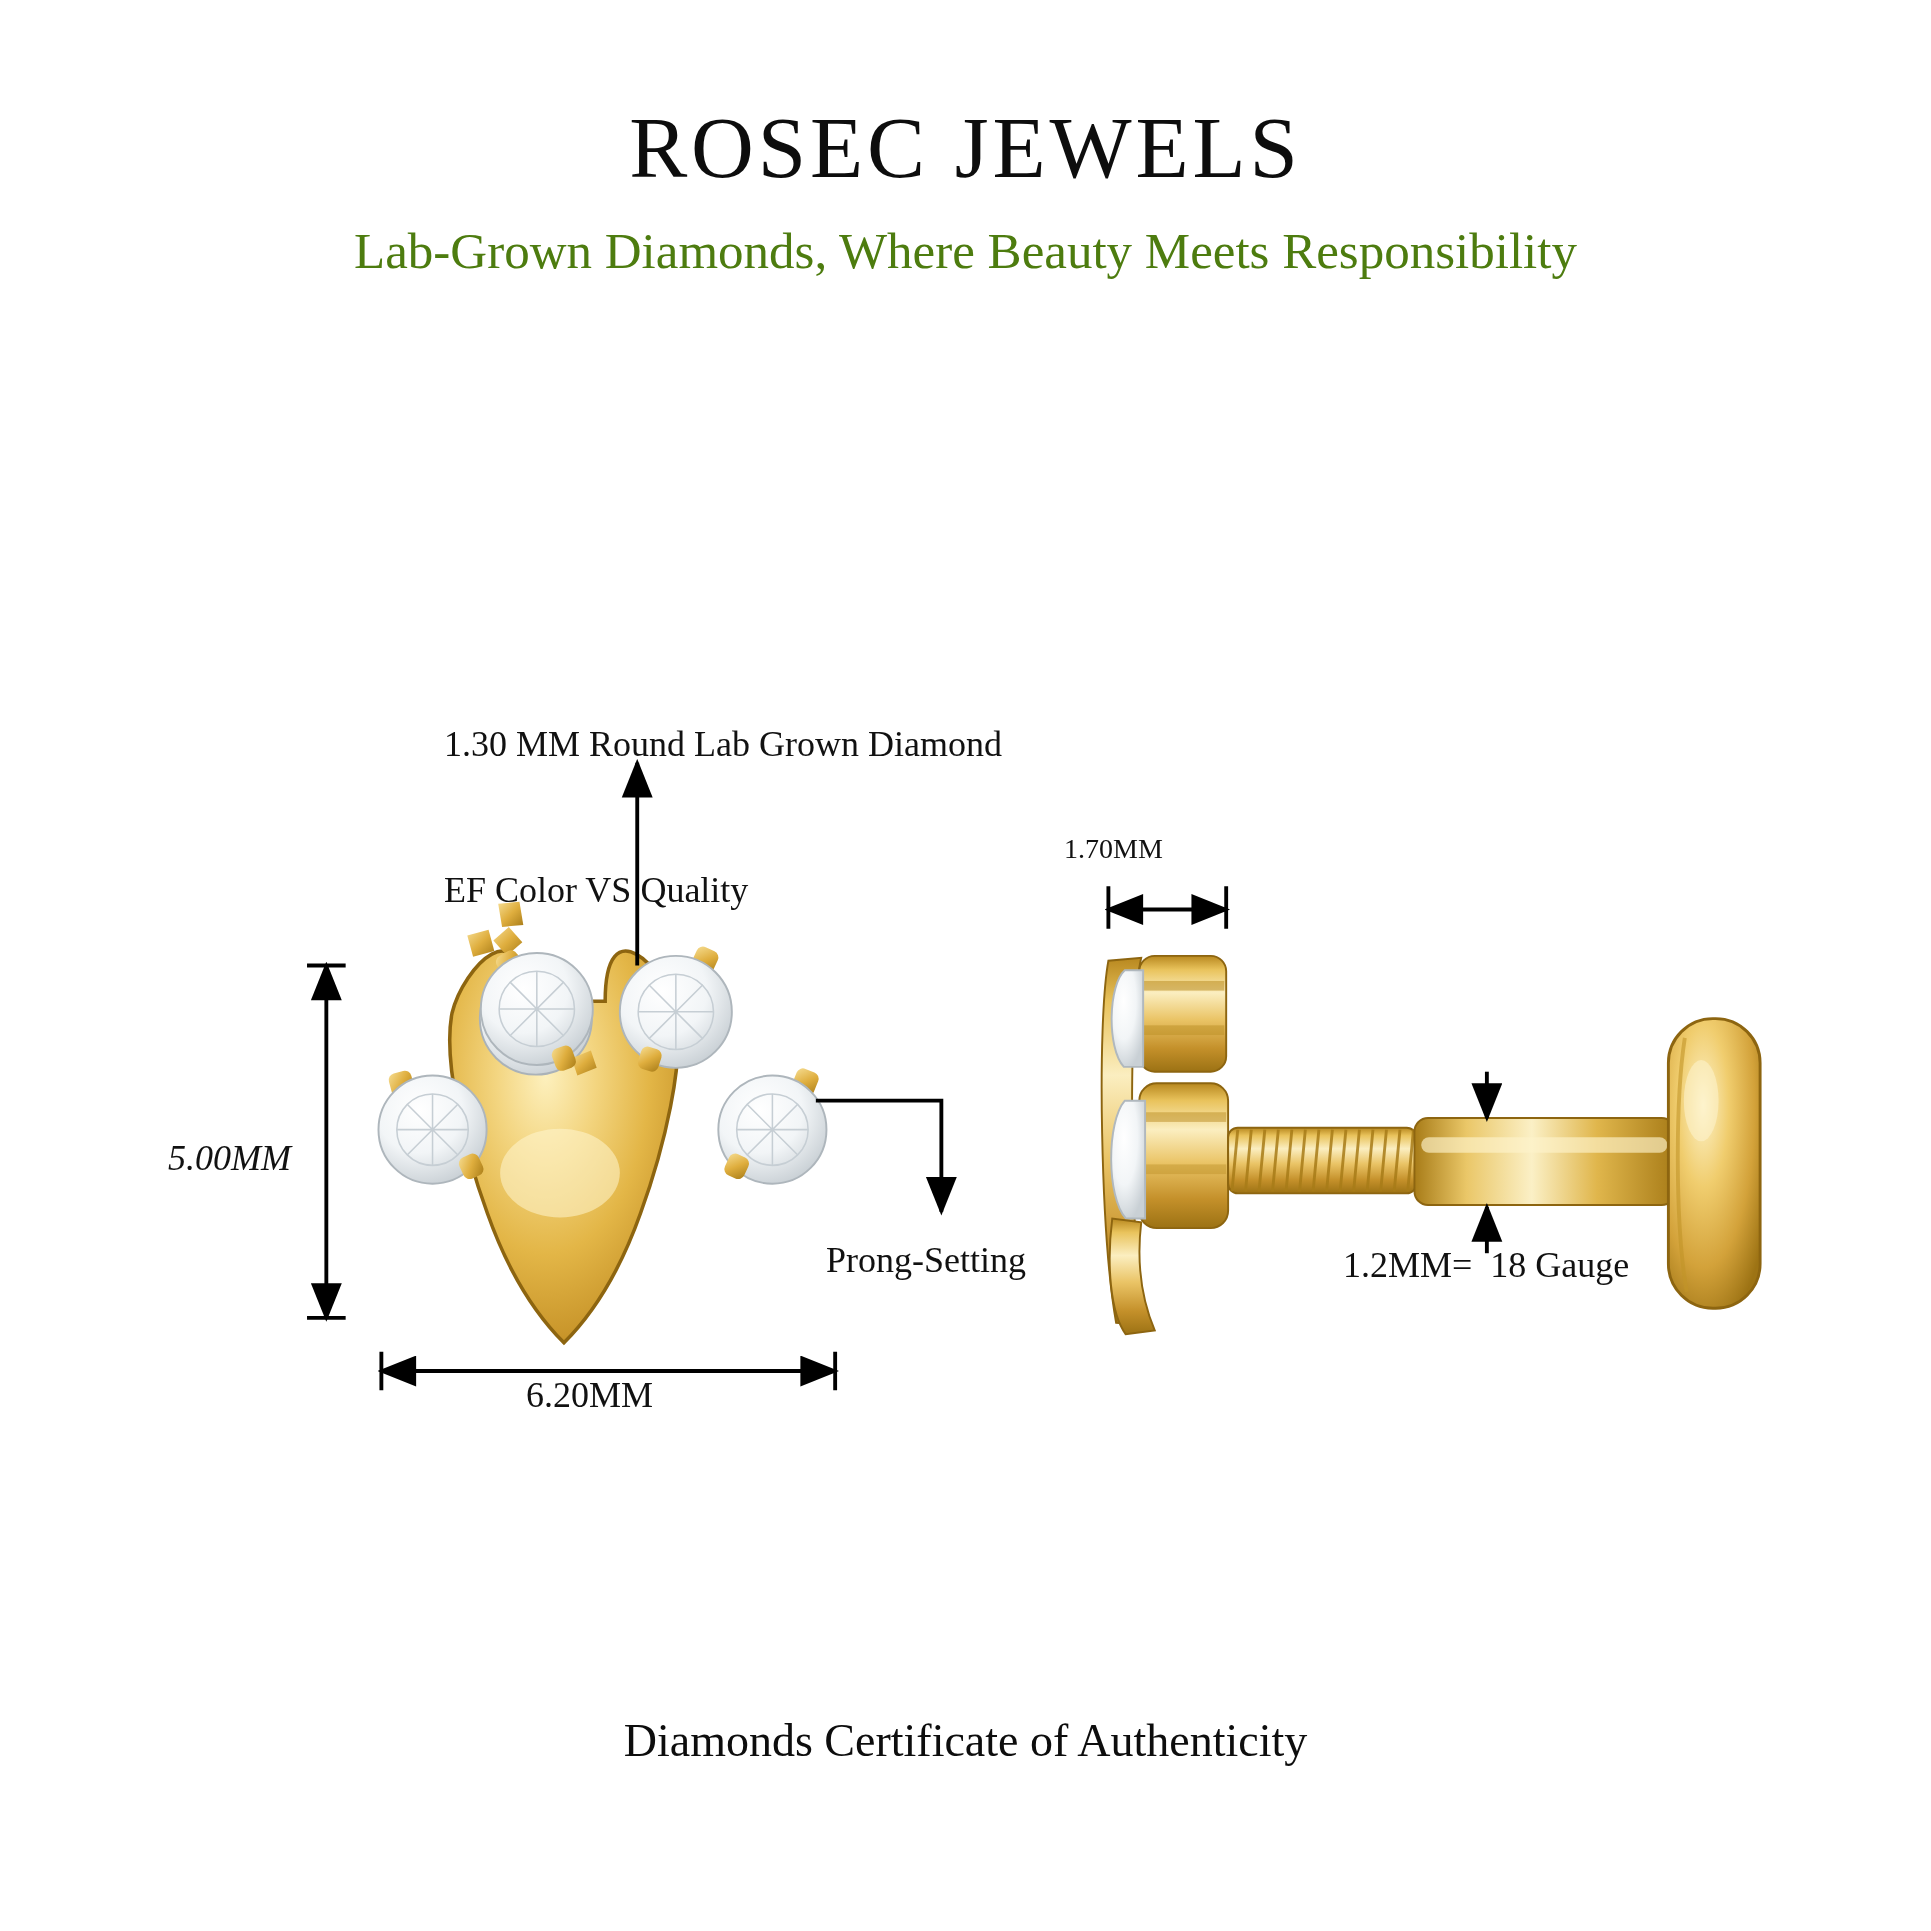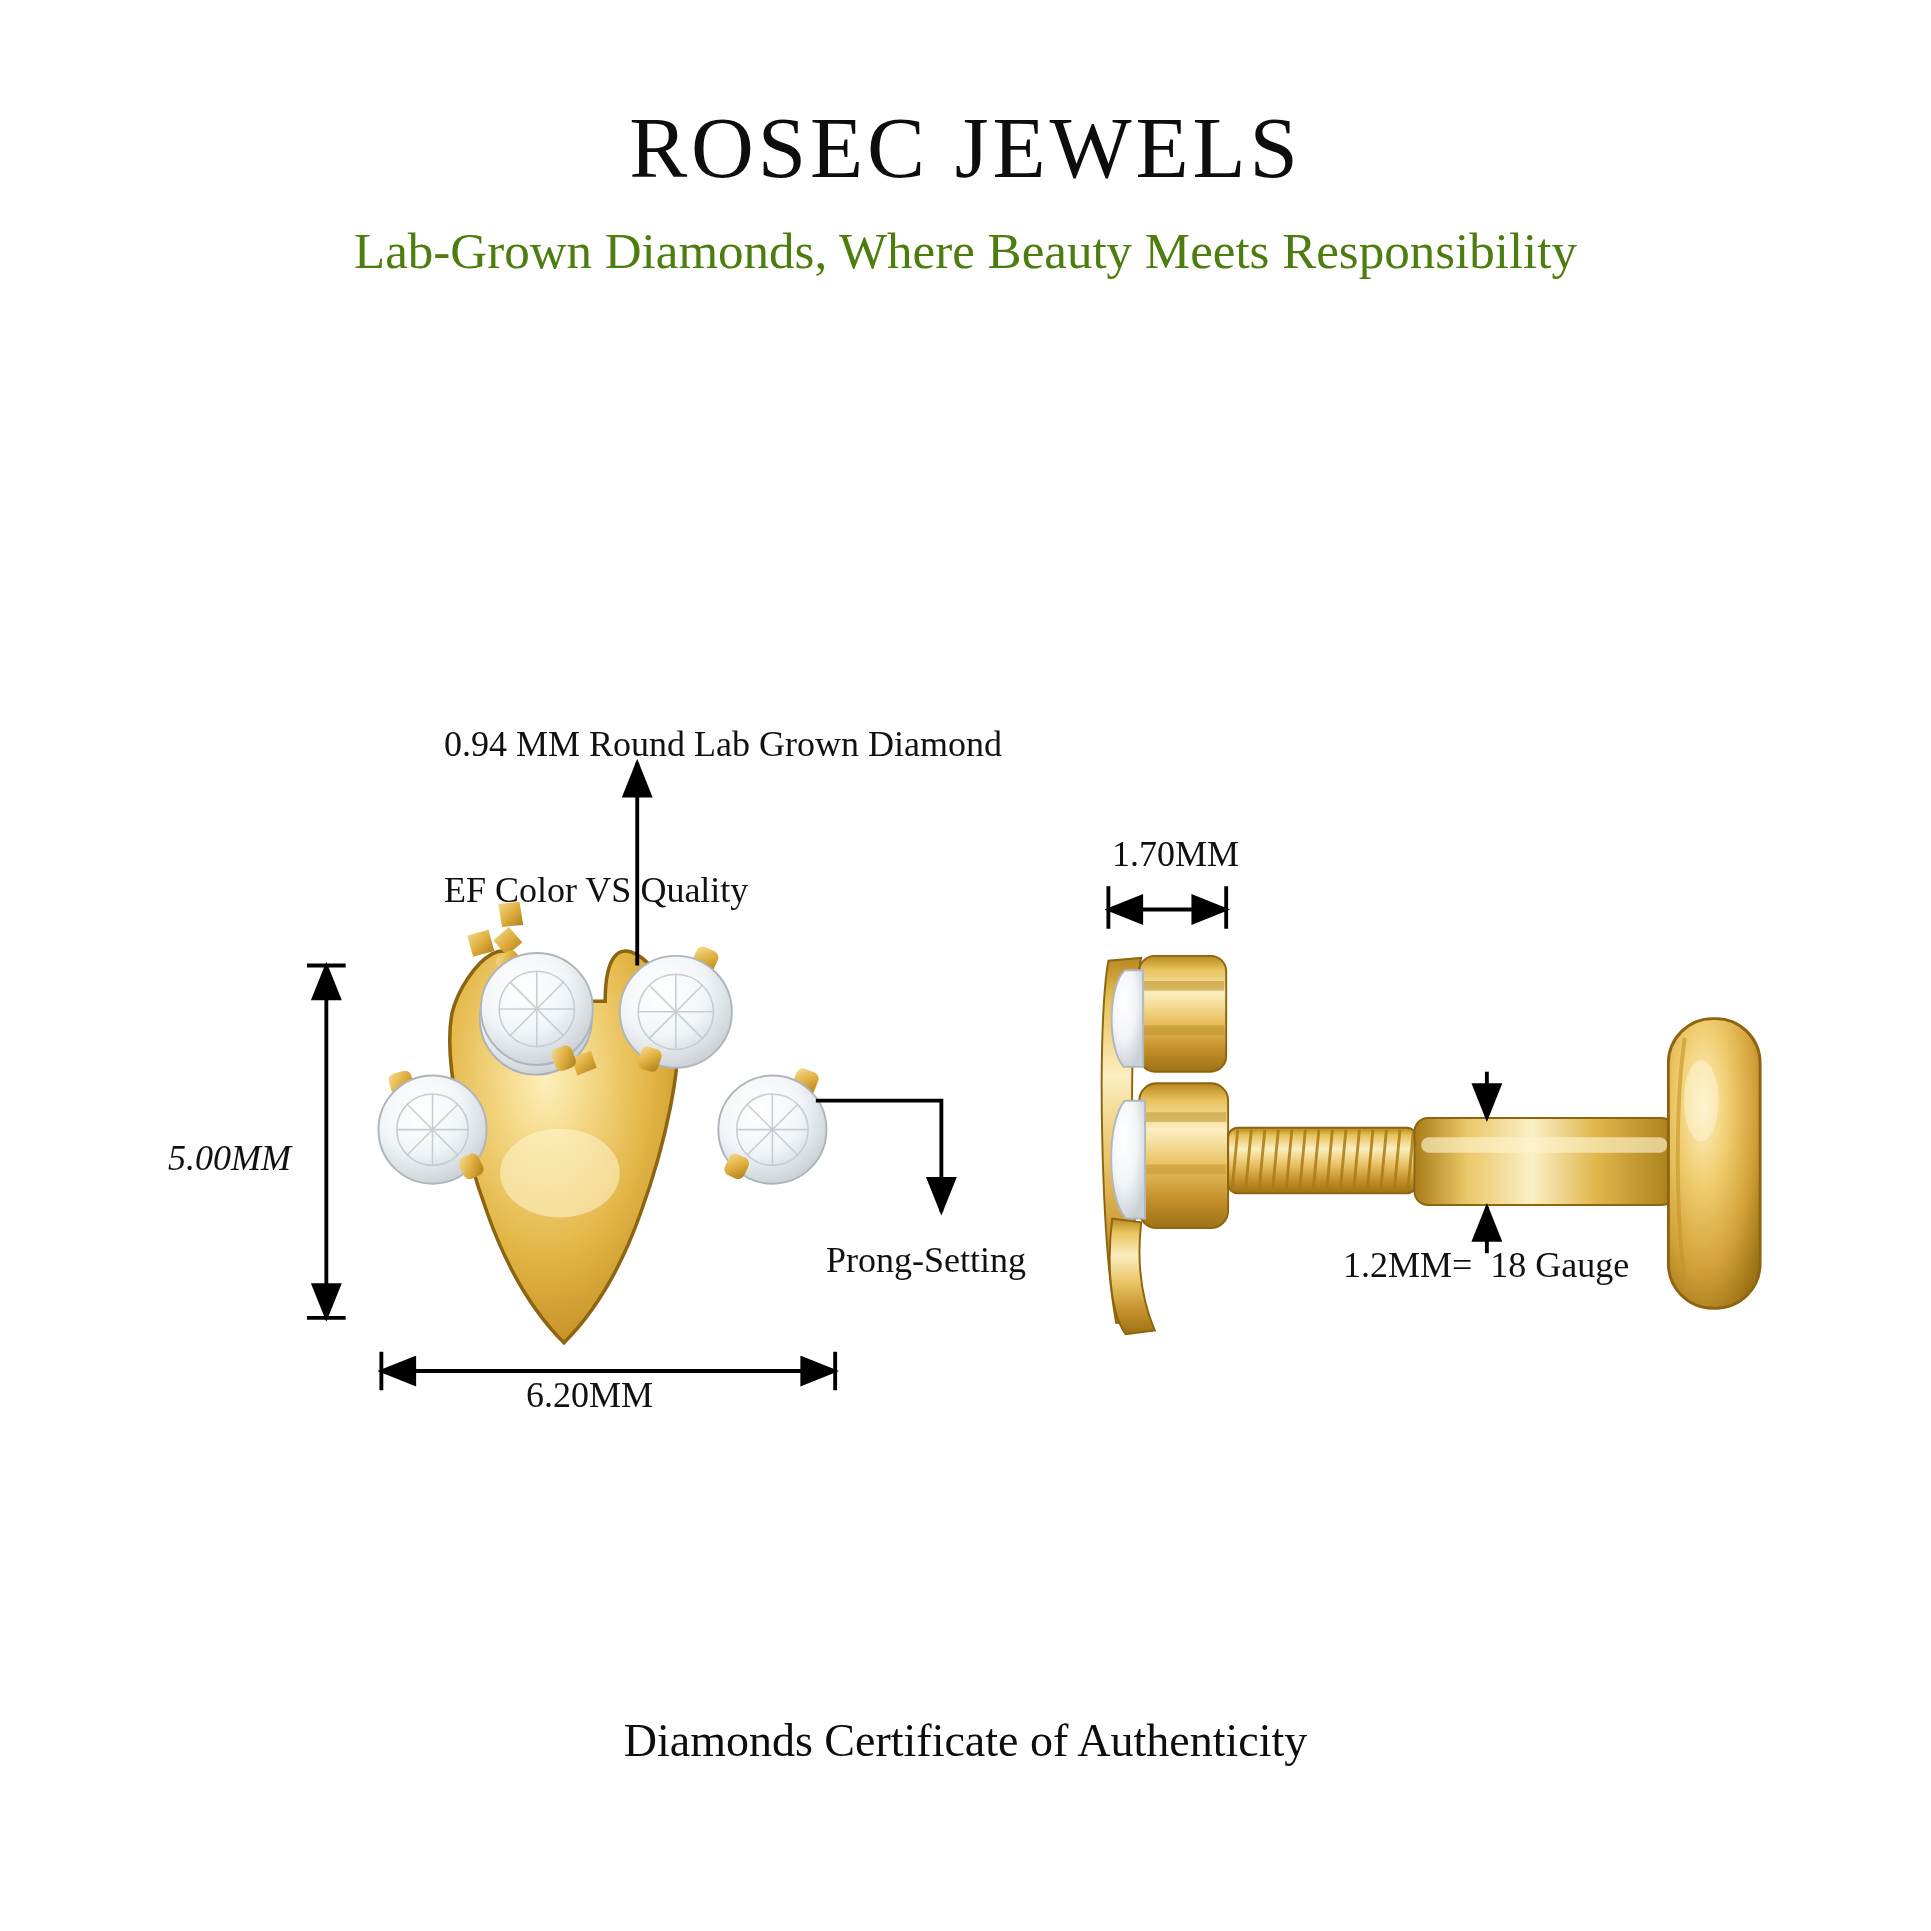--- a/index.html
+++ b/index.html
@@ -55,40 +55,40 @@
     position: absolute;
     font-size: 36px;
     line-height: 1.35;
     color: #111;
     white-space: pre;
   }
   .stone-annot { top: 623px; left: 444px; }
   .prong-annot { top: 1236px; left: 826px; font-size: 36px; }
   .dim-left    { top: 1134px; left: 168px; font-size: 36px; font-style: italic; }
   .dim-bottom  { top: 1371px; left: 526px; font-size: 36px; }
-  .dim-top-right { top: 830px; left: 1112px; font-size: 36px; }
+  .dim-top-right { top: 830px; left: 1064px; font-size: 28px; }
   .dim-gauge   { top: 1241px; left: 1308px; font-size: 36px; margin-left: 35px; }
 
   
   svg.layer {
     position: absolute;
     top: 0; left: 0;
     width: 1931px;
     height: 1931px;
     pointer-events: none;
   }
 </style>
 </head>
 <body>
 
 <div class="brand-title">ROSEC JEWELS</div>
 <div class="brand-subtitle">Lab-Grown Diamonds, Where Beauty Meets Responsibility</div>
 
 <div class="annot stone-annot">
-  <div>0.94 MM Round Lab Grown Diamond</div>
+  <div>1.30 MM Round Lab Grown Diamond</div>
   <div>EF Color VS Quality</div>
 </div>
 
 <div class="annot prong-annot">Prong-Setting</div>
 
 <div class="annot dim-left">5.00MM</div>
 
 <div class="annot dim-bottom">6.20MM</div>
 
 <div class="annot dim-top-right">1.70MM</div>

